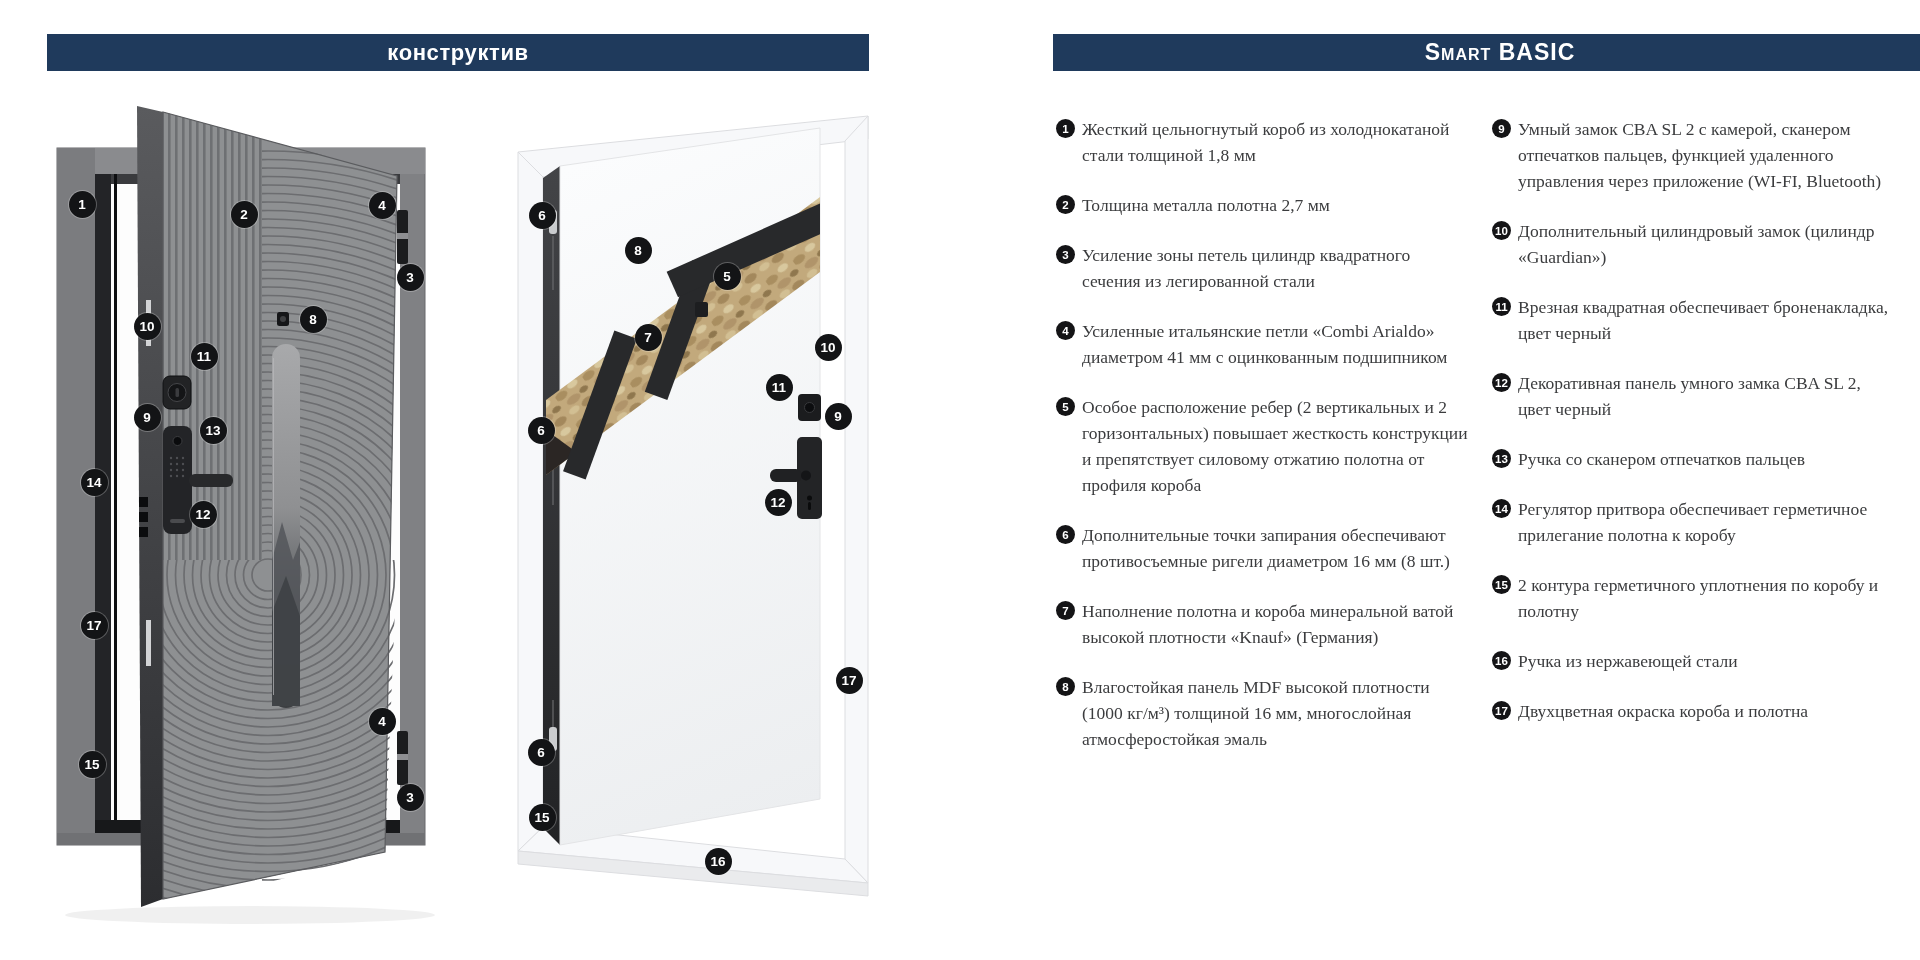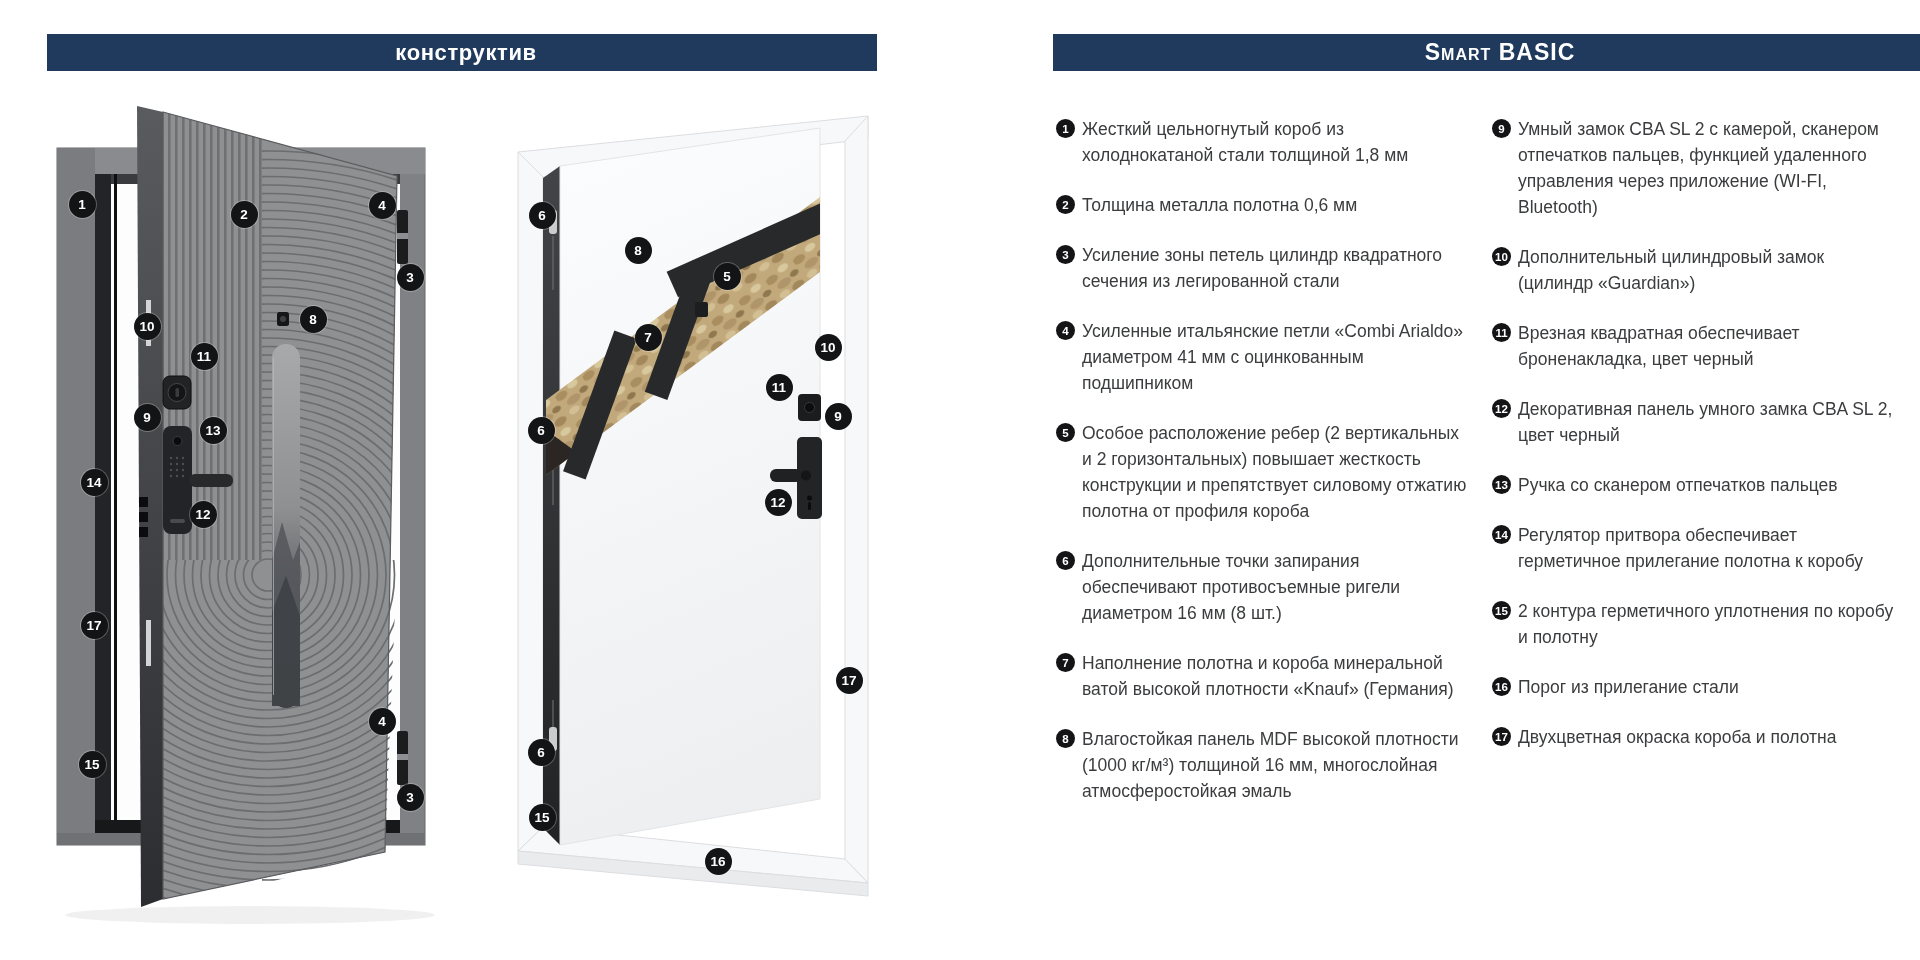--- a/index.html
+++ b/index.html
@@ -26,26 +26,26 @@
   .features-col{position:absolute;top:116px;}
   #features-col-1{left:1056px;width:412px;}
   #features-col-2{left:1492px;width:404px;}
   .feature{display:flex;gap:7px;margin-bottom:24px;color:#3b3c3e;
     font-size:17.5px;line-height:26px;}
   .feature .badge{
     flex:0 0 auto;width:19px;height:19px;border-radius:50%;
     background:#141416;color:#fff;font-size:11.5px;font-weight:bold;
     display:flex;align-items:center;justify-content:center;margin-top:3px;
   }
-  .feature .ftext{flex:1 1 auto;}
+  .feature .ftext{flex:1 1 auto;font-family:Liberation Serif, serif;}
 </style>
 </head>
 <body>
 
-<div id="bar-construction" class="section-bar" style="background: rgb(31, 58, 92); padding-left: 8px;">
+<div id="bar-construction" class="section-bar" style="background: rgb(31, 58, 92);">
   <span>конструктив</span>
 </div>
 <div id="bar-smartbasic" class="section-bar" style="background: rgb(31, 58, 92);">
   <span class="smallcaps">Smart BASIC</span>
 </div>
 
 <div id="illustrations">
 <svg width="960" height="960" viewBox="0 0 960 960">
   <defs>
     <pattern id="ribs" width="7" height="8" patternUnits="userSpaceOnUse">
@@ -302,21 +302,21 @@
     </div>
 </div>
 
 <div id="features-col-1" class="features-col">
     <div class="feature">
       <span class="badge">1</span>
       <span class="ftext">Жесткий цельногнутый короб из холоднокатаной стали толщиной 1,8 мм</span>
     </div>
     <div class="feature">
       <span class="badge">2</span>
-      <span class="ftext">Толщина металла полотна 0,6 мм</span>
+      <span class="ftext">Толщина металла полотна 2,7 мм</span>
     </div>
     <div class="feature">
       <span class="badge">3</span>
       <span class="ftext">Усиление зоны петель цилиндр квадратного сечения из легированной стали</span>
     </div>
     <div class="feature">
       <span class="badge">4</span>
       <span class="ftext">Усиленные итальянские петли «Combi Arialdo» диаметром 41 мм с оцинкованным подшипником</span>
     </div>
     <div class="feature">
@@ -360,19 +360,19 @@
     <div class="feature">
       <span class="badge">14</span>
       <span class="ftext">Регулятор притвора обеспечивает герметичное прилегание полотна к коробу</span>
     </div>
     <div class="feature">
       <span class="badge">15</span>
       <span class="ftext">2 контура герметичного уплотнения по коробу и полотну</span>
     </div>
     <div class="feature">
       <span class="badge">16</span>
-      <span class="ftext">Порог из прилегание стали</span>
+      <span class="ftext">Ручка из нержавеющей стали</span>
     </div>
     <div class="feature">
       <span class="badge">17</span>
       <span class="ftext">Двухцветная окраска короба и полотна</span>
     </div>
   </div>
 
 </body></html>

